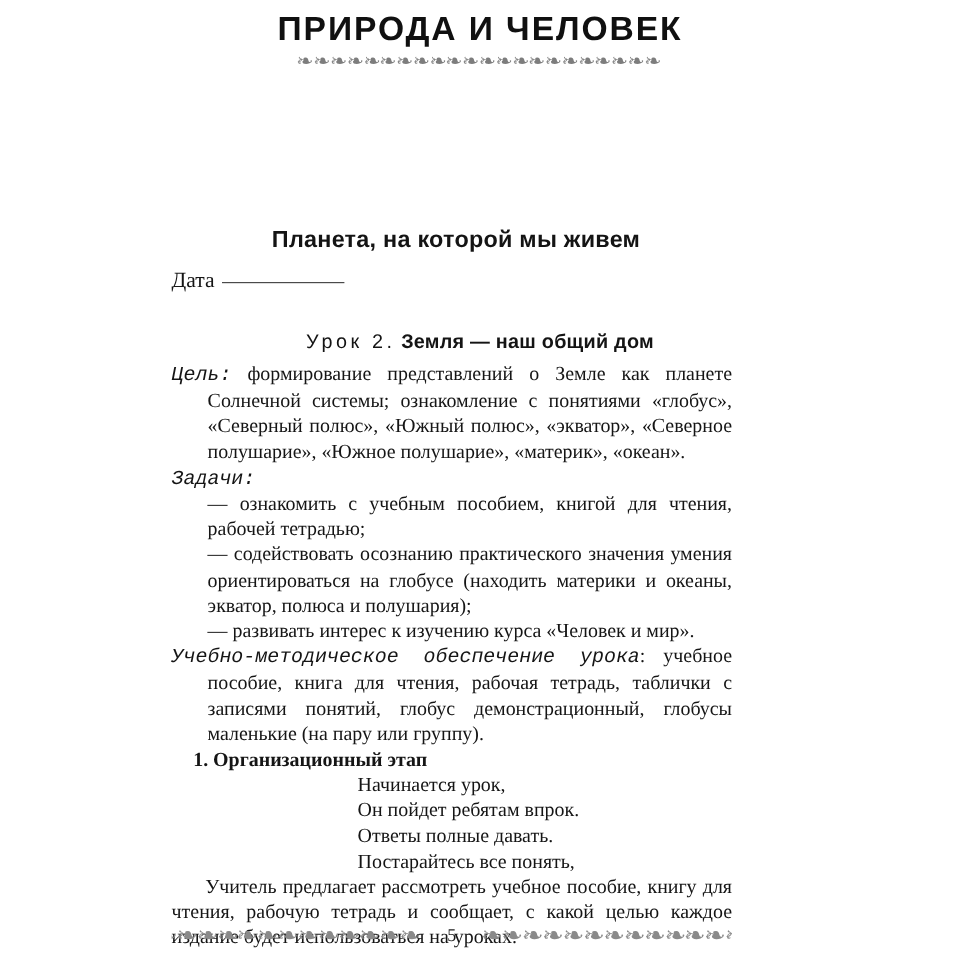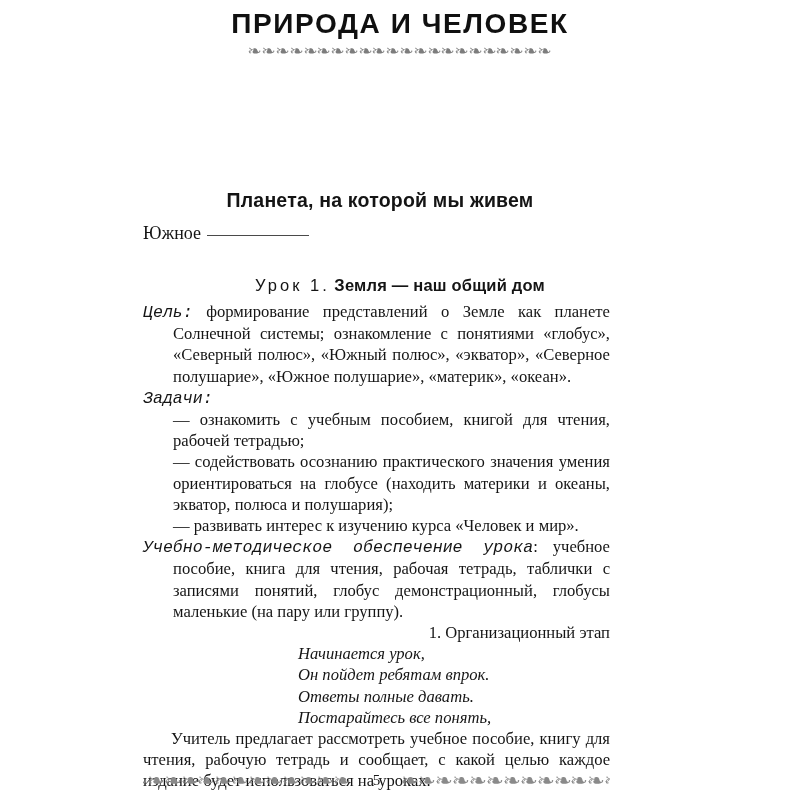--- a/index.html
+++ b/index.html
@@ -137,30 +137,30 @@
     padding-left: 30px;
     text-indent: 0;
   }
 
   .center-bold {
     text-align: center;
     font-weight: bold;
     margin-top: 1px;
   }
   .num-head {
-    font-weight: normal;
+    font-weight: bold;
     text-indent: 18px;
-    text-align: right;
+    text-align: left;
   }
 
   .verse {
     text-align: left;
     padding-left: 155px;
   }
-  .verse div { white-space: nowrap; font-style: italic; }
+  .verse div { white-space: nowrap; }
 
   .para-indent {
     text-indent: 28px;
   }
 
   
   .footer {
     position: absolute;
     left: 143px;
     top: 769px;
@@ -196,25 +196,25 @@
 
 <div class="page">
 
   <div class="running-head">ПРИРОДА И ЧЕЛОВЕК</div>
 
   <div class="ornament ornament-top"><span class="orn-glyph">❧</span><span class="orn-glyph">❧</span><span class="orn-glyph">❧</span><span class="orn-glyph">❧</span><span class="orn-glyph">❧</span><span class="orn-glyph">❧</span><span class="orn-glyph">❧</span><span class="orn-glyph">❧</span><span class="orn-glyph">❧</span><span class="orn-glyph">❧</span><span class="orn-glyph">❧</span><span class="orn-glyph">❧</span><span class="orn-glyph">❧</span><span class="orn-glyph">❧</span><span class="orn-glyph">❧</span><span class="orn-glyph">❧</span><span class="orn-glyph">❧</span><span class="orn-glyph">❧</span><span class="orn-glyph">❧</span><span class="orn-glyph">❧</span><span class="orn-glyph">❧</span><span class="orn-glyph">❧</span></div>
 
   <div class="lesson-title">Планета, на которой мы живем</div>
 
   <div class="date-line">
-    <span class="date-label">Южное</span><span class="date-blank"></span>
+    <span class="date-label">Дата</span><span class="date-blank"></span>
   </div>
 
   <div class="unit-heading">
-    <span class="unit-num">Урок 1.</span>
+    <span class="unit-num">Урок 2.</span>
     <span class="unit-name">Земля — наш общий дом</span>
   </div>
 
   <div class="body-text">
 
     <p class="hang"><span class="lbl-ital">Цель:</span>&nbsp;<span>формирование представлений о Земле как планете Солнечной системы; ознакомление с понятиями «глобус», «Северный полюс», «Южный полюс», «экватор», «Северное полушарие», «Южное полушарие», «материк», «океан».</span></p>
 
     <p><span class="lbl-ital">Задачи:</span></p>
 
     <p class="dash-item">— ознакомить с учебным пособием, книгой для чтения, рабочей тетрадью;</p>

